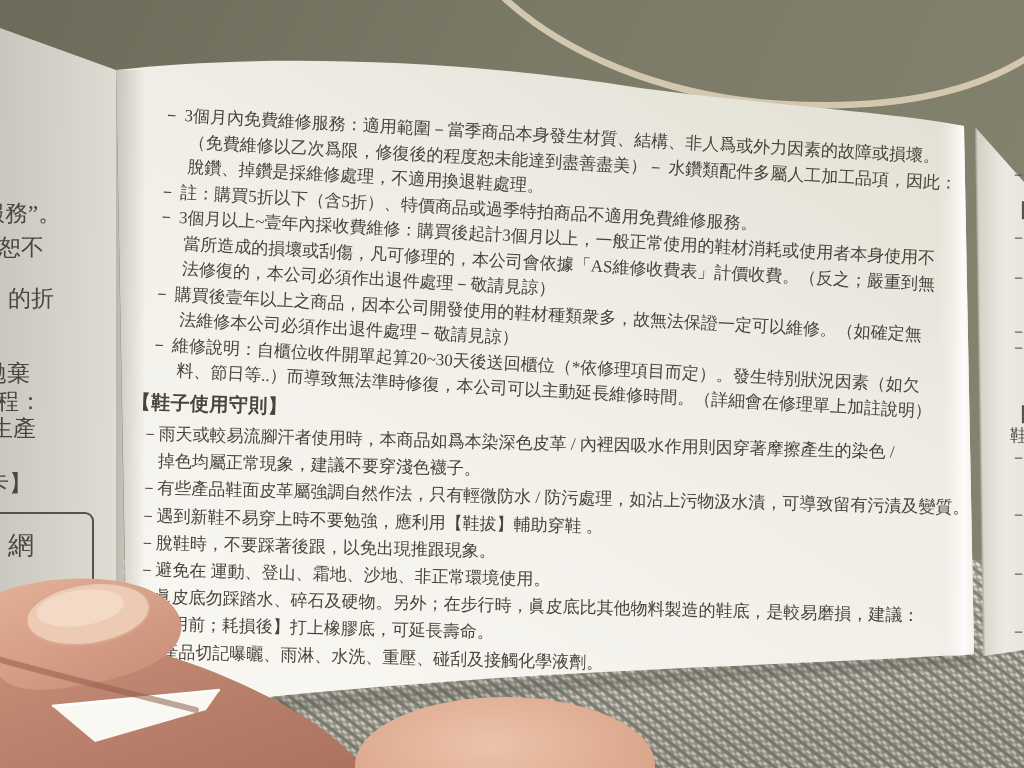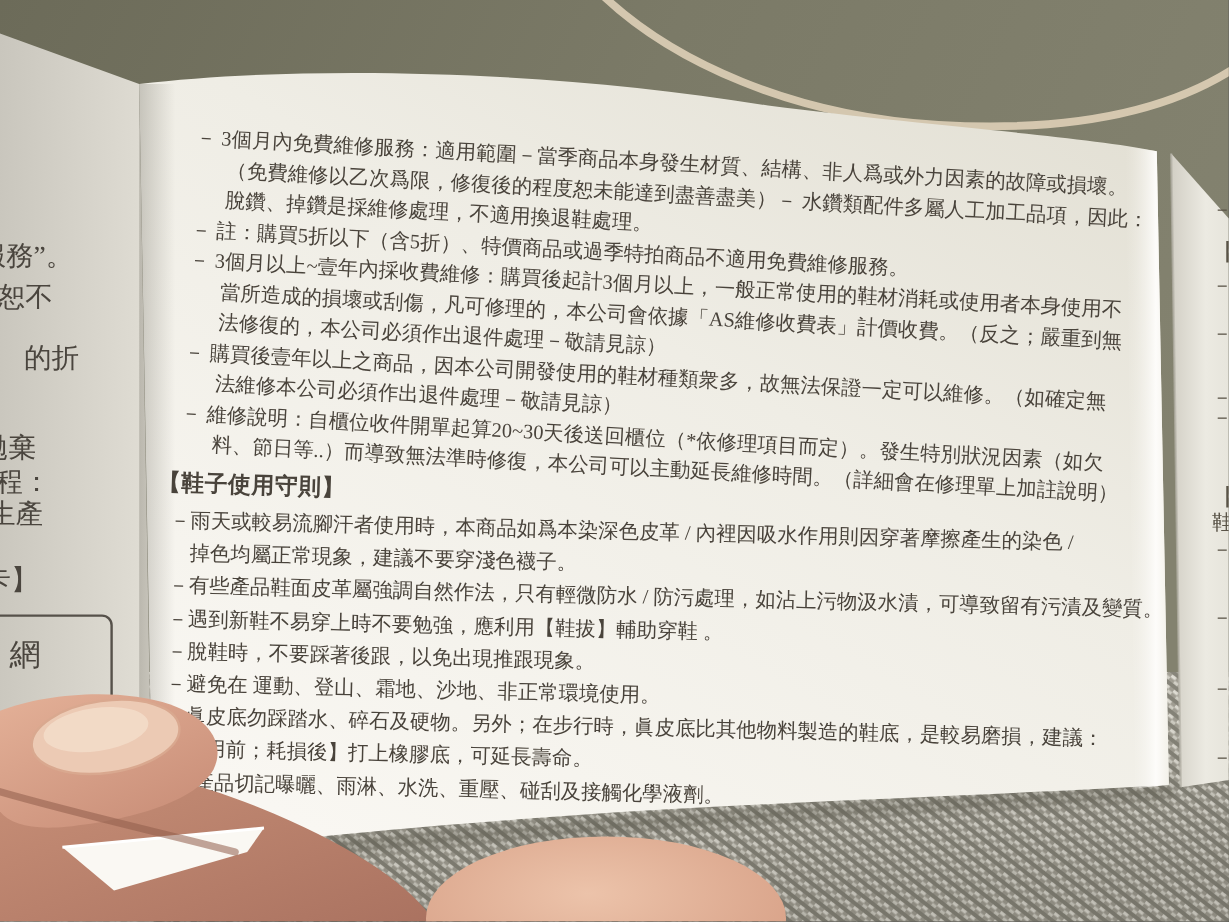--- a/index.html
+++ b/index.html
@@ -99,21 +99,21 @@
 
     <path d="M976,128 L1024,182 L1024,650 L984,656 Z" fill="url(#paperRight)"></path>
     <path d="M976,128 L984,656" stroke="#b6b3a8" stroke-width="2" opacity="0.7"></path>
   </svg>
 
   <div id="left-strip" class="textlayer">
     <div id="website-box"></div>
     <div>
         <span class="frag" style="top: 198px; left: -18px;">服務”。</span>
         <span class="frag" style="top: 232px; left: -2px;">恕不</span>
-        <span class="frag" style="top: 283px; left: 20px;">的折</span>
+        <span class="frag" style="top: 283px; left: 8px;">的折</span>
         <span class="frag" style="top: 358px; left: -16px;">拋棄</span>
         <span class="frag" style="top: 386px; left: -4px;">程：</span>
         <span class="frag" style="top: 413px; left: -10px;">生產</span>
         <span class="frag" style="top: 468px; left: -14px;">卡】</span>
         <span class="frag" style="top: 528px; left: 8px; font-size: 26px;">網</span>
       </div>
   </div>
 
   <div id="repair-terms" class="textlayer">
       <div class="tline ind0">－ 3個月內免費維修服務：適用範圍－當季商品本身發生材質、結構、非人爲或外力因素的故障或損壞。</div>

